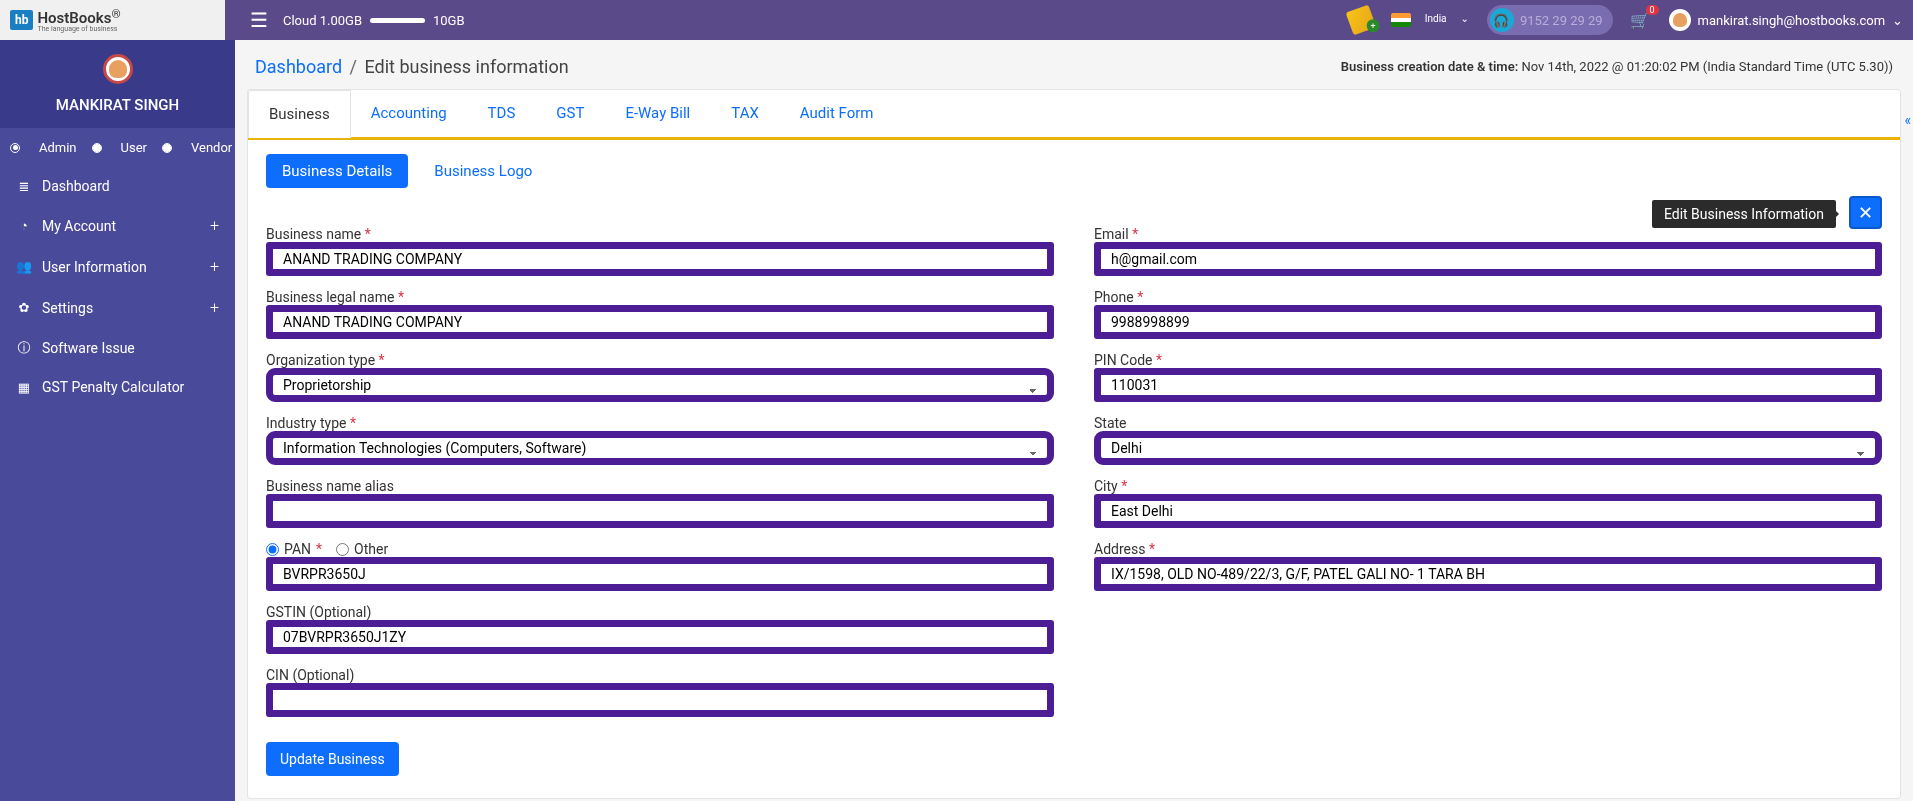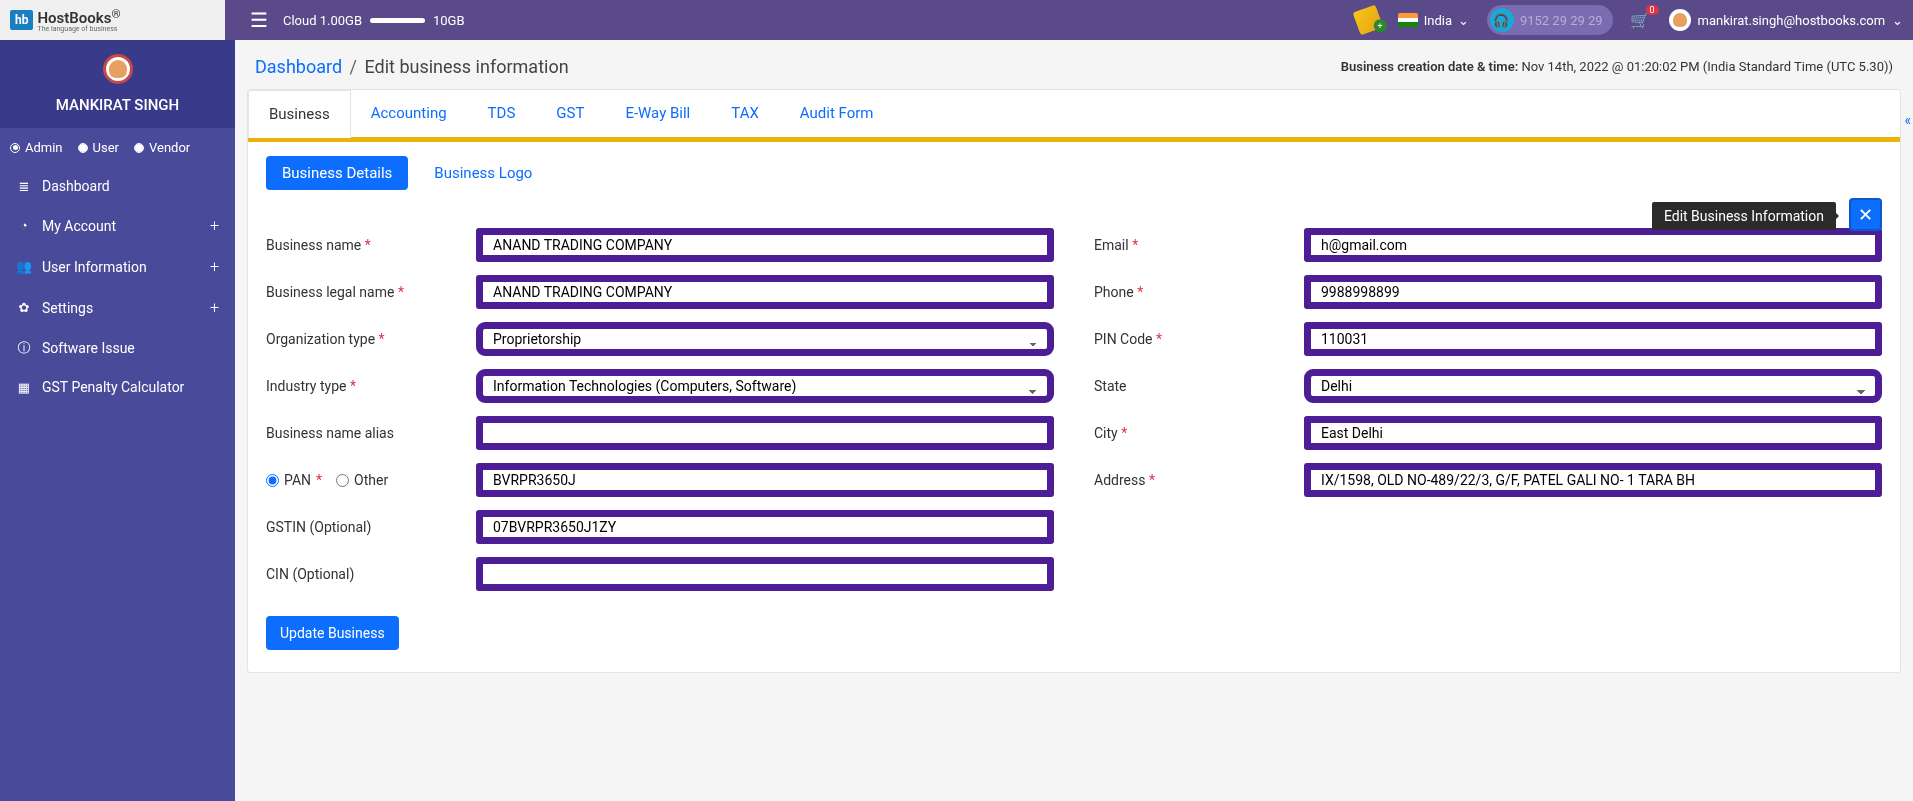--- a/index.html
+++ b/index.html
@@ -11,75 +11,75 @@
 .logo-badge { background: #1a7fc2; color: #fff; font-weight: bold; padding: 3px 5px; font-size: 12px; border-radius: 2px; margin-right: 4px; }
 .logo-txt { color: #333; font-size: 15px; font-weight: 600; position: relative; }
 .logo-sub { font-size: 7px; color: #666; display: block; margin-top: -2px; }
 .hamburger { font-size: 20px; margin: 0 15px; cursor: pointer; }
 .cloud-usage { display: flex; align-items: center; gap: 8px; font-size: 13px; }
 .usage-bar { width: 55px; height: 5px; background: #fff; border-radius: 3px; position: relative; }
 .usage-bar-fill { width: 10%; height: 100%; background: #d63384; border-radius: 3px; }
 .header-spacer { flex: 1; }
 .tag-icon { width: 24px; height: 24px; background: linear-gradient(135deg,#f5c518,#e8a317); transform: rotate(-20deg); border-radius: 3px; position: relative; margin-right: 18px; }
 .tag-plus { position: absolute; bottom: -4px; right: -4px; background: #2a8a2a; color: #fff; width: 13px; height: 13px; border-radius: 50%; font-size: 9px; display: flex; align-items: center; justify-content: center; transform: rotate(20deg); }
-.country { display: flex; gap: 6px; margin-right: 18px; font-size: 13px; cursor: pointer; }
+.country { display: flex; gap: 14px; margin-right: 18px; font-size: 10px; cursor: pointer; }
 .flag-in { width: 20px; height: 14px; background: linear-gradient(#ff9933 33%,#fff 33% 66%,#138808 66%); display: inline-block; border-radius: 2px; }
 .support-phone { display: flex; align-items: center; gap: 6px; background: #7a6cb0; padding: 3px 10px 3px 3px; border-radius: 15px; margin-right: 18px; }
 .support-icon { width: 24px; height: 24px; background: #1aa8d6; border-radius: 50%; display: flex; align-items: center; justify-content: center; font-size: 13px; }
 .phone-num { color: #b8aed8; font-size: 13px; }
 .cart { position: relative; margin-right: 18px; font-size: 16px; }
 .cart-badge { position: absolute; top: -6px; right: -8px; background: #dc3545; color: #fff; font-size: 9px; padding: 0 4px; border-radius: 8px; }
 .user-area { display: flex; align-items: center; gap: 7px; font-size: 13px; cursor: pointer; }
 .user-avatar-sm { width: 22px; height: 22px; background: #fff; border-radius: 50%; display: flex; align-items: center; justify-content: center; overflow: hidden; }
 .user-avatar-sm::after { content: ""; width: 14px; height: 14px; background: #e8a060; border-radius: 50% 50% 40% 40%; }
 
 
 .layout { display: flex; }
 .sidebar { width: 235px; background: #4a4a9a; min-height: calc(100vh - 40px); color: #fff; }
 .user-row { background: #3a3a8a; padding: 14px 16px; display: flex; align-items: center; gap: 12px; flex-direction: column; }
 .user-avatar-lg { width: 30px; height: 30px; background: #fff; border: 3px solid #c84848; border-radius: 50%; display: flex; align-items: center; justify-content: center; overflow: hidden; }
 .user-avatar-lg::after { content:""; width: 18px; height: 18px; background: #e8a060; border-radius: 50% 50% 40% 40%; }
 .user-name { font-size: 15px; font-weight: 500; }
 .role-row { padding: 12px 10px; display: flex; gap: 15px; font-size: 13px; }
-.role-opt { display: flex; align-items: center; gap: 5px; cursor: pointer; justify-content: flex-end; }
+.role-opt { display: flex; align-items: center; gap: 19px; cursor: pointer; justify-content: flex-end; }
 .radio-dot { width: 10px; height: 10px; border: 1.5px solid #fff; border-radius: 50%; display: inline-block; position: relative; }
 .radio-dot.sel::after { content:""; position:absolute; inset: 0; background:#fff; border-radius:50%; }
 .radio-dot.open::after { content:""; position:absolute; inset: 1.5px; background:#fff; border-radius:50%; }
 .nav-item { padding: 11px 16px; display: flex; align-items: center; gap: 10px; font-size: 14px; cursor: pointer; }
 .nav-icon { width: 16px; display: inline-flex; justify-content: center; font-size: 13px; }
 .nav-plus { margin-left: auto; font-size: 16px; font-weight: 300; }
 
 
 .main { flex: 1; padding: 0; position: relative; }
 .breadcrumb-bar { padding: 16px 20px 12px; display: flex; align-items: center; justify-content: space-between; }
 .breadcrumb { font-size: 18px; }
 .breadcrumb a { color: #0d6efd; text-decoration: none; }
 .bc-sep { color: #666; margin: 0 3px; }
 .bc-current { color: #444; }
 .creation-date { font-size: 13px; color: #333; }
 .creation-date b { font-weight: 600; text-align: center; }
 .collapse-handle { position: absolute; right: 2px; top: 72px; color: #0d6efd; font-size: 14px; cursor: pointer; }
 
 .panel { background: #fff; margin: 0 12px 12px; border: 1px solid #e4e4e4; border-radius: 3px; }
-.tabs { display: flex; border-bottom: 5px solid #eab308; }
+.tabs { display: flex; border-bottom: 3px solid #eab308; }
 .tab { padding: 14px 20px; font-size: 15px; color: #0d6efd; cursor: pointer; border-right: 1px solid transparent; }
 .tab.active { color: #333; border: 1px solid #e4e4e4; border-bottom-color: #fff; margin-bottom: -1px; border-top-left-radius: 3px; }
 
 .subtabs { padding: 14px 18px 6px; display: flex; gap: 10px; }
 .subtab { padding: 8px 16px; font-size: 15px; border-radius: 4px; cursor: pointer; color: #0d6efd; }
 .subtab.active { background: #0d6efd; color: #fff; }
 
 .form-area { position: relative; padding: 10px 18px 22px; }
 .edit-tip { position: absolute; right: 64px; top: 6px; background: #2b2b2b; color: #fff; padding: 6px 12px; font-size: 14px; border-radius: 2px; }
 .edit-tip::after { content:""; position:absolute; right:-8px; top:50%; transform:translateY(-50%); border:5px solid transparent; border-left-color:#2b2b2b; }
 .close-btn { position: absolute; right: 18px; top: 2px; width: 33px; height: 33px; background: #0d6efd; color: #fff; display: flex; align-items: center; justify-content: center; border-radius: 4px; font-size: 18px; cursor: pointer; border: 2px solid #0a58ca; }
 
 .form-grid { display: flex; gap: 40px; margin-top: 22px; }
 .col { flex: 1; }
-.field { display: flex; align-items: center; margin-bottom: 13px; }
+.field { display: flex; margin-bottom: 13px; flex-direction: column; }
 .field-label { width: 210px; font-size: 14px; color: #333; }
 .req { color: #dc3545; }
 .field-control { flex: 1; }
 .field-control input, .field-control select { width: 100%; height: 34px; padding: 0 10px; border: 7px solid #4c1d95; border-radius: 3px; font-size: 14px; background: #fff; }
 .field-control select { appearance: none; background-image: linear-gradient(45deg,transparent 50%,#666 50%),linear-gradient(-45deg,transparent 50%,#666 50%); background-position: calc(100% - 14px) 14px, calc(100% - 10px) 14px; background-size: 4px 4px; background-repeat: no-repeat; padding-right: 28px; border-radius: 9px; }
 .pan-row { display: flex; align-items: center; gap: 14px; }
 .pan-opt { display: flex; align-items: center; gap: 5px; font-size: 14px; }
 .native-radio { accent-color: #0d6efd; }
 
 .actions { display: flex; padding-top: 12px; }

